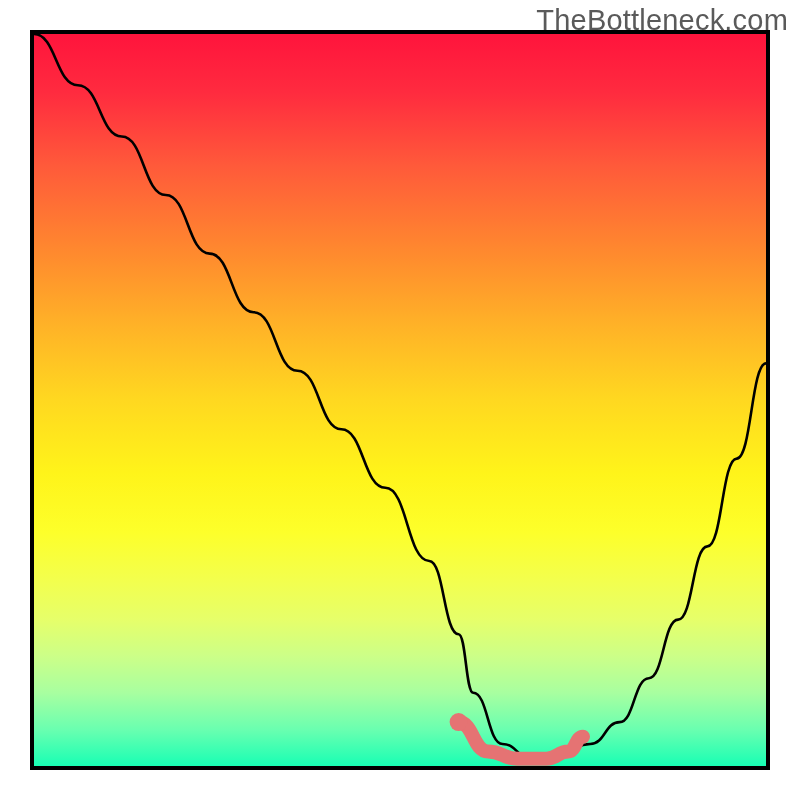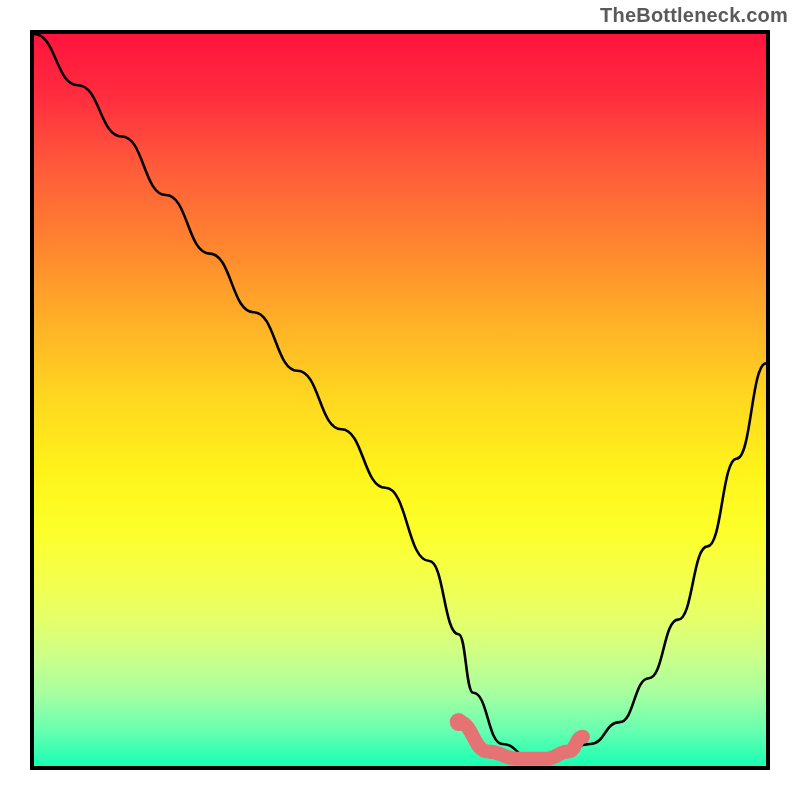--- a/index.html
+++ b/index.html
@@ -12,22 +12,22 @@
   }
   .chart-container {
     position: relative;
     width: 800px;
     height: 800px;
   }
   .watermark {
     position: absolute;
     top: 4px;
     right: 12px;
-    font-size: 20px;
-    font-weight: bold;
+    font-size: 29px;
+    font-weight: normal;
     color: #5a5a5a;
     letter-spacing: 0.2px;
     z-index: 10;
   }
   .plot-frame {
     position: absolute;
     top: 30px;
     left: 30px;
     width: 740px;
     height: 740px;

